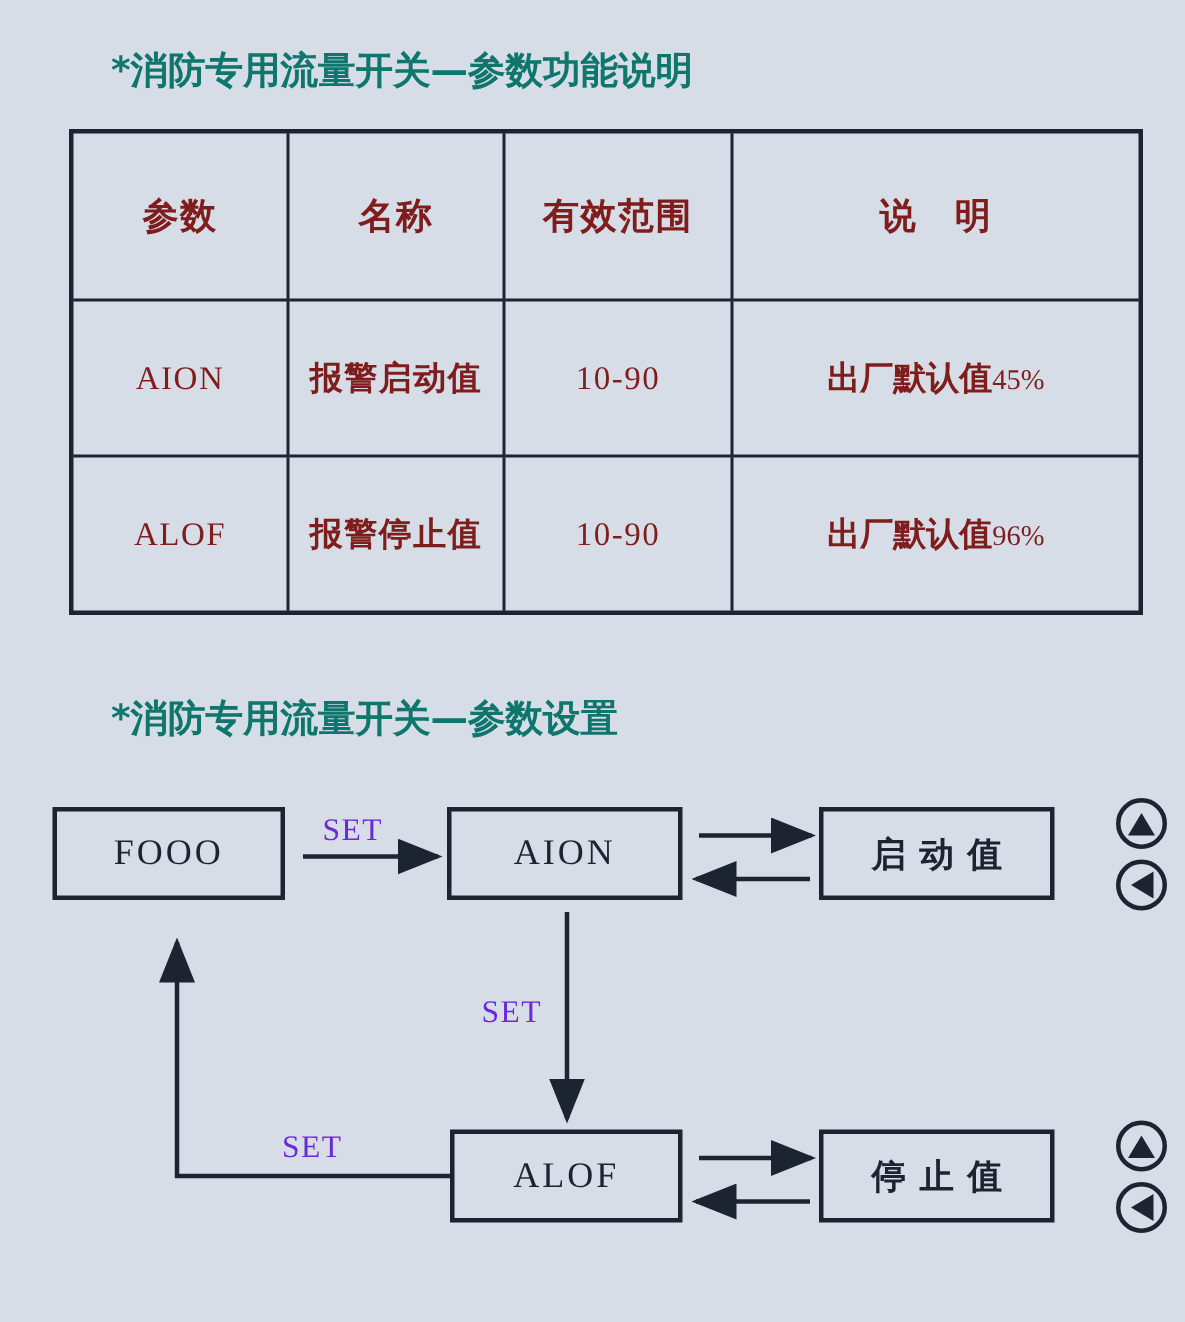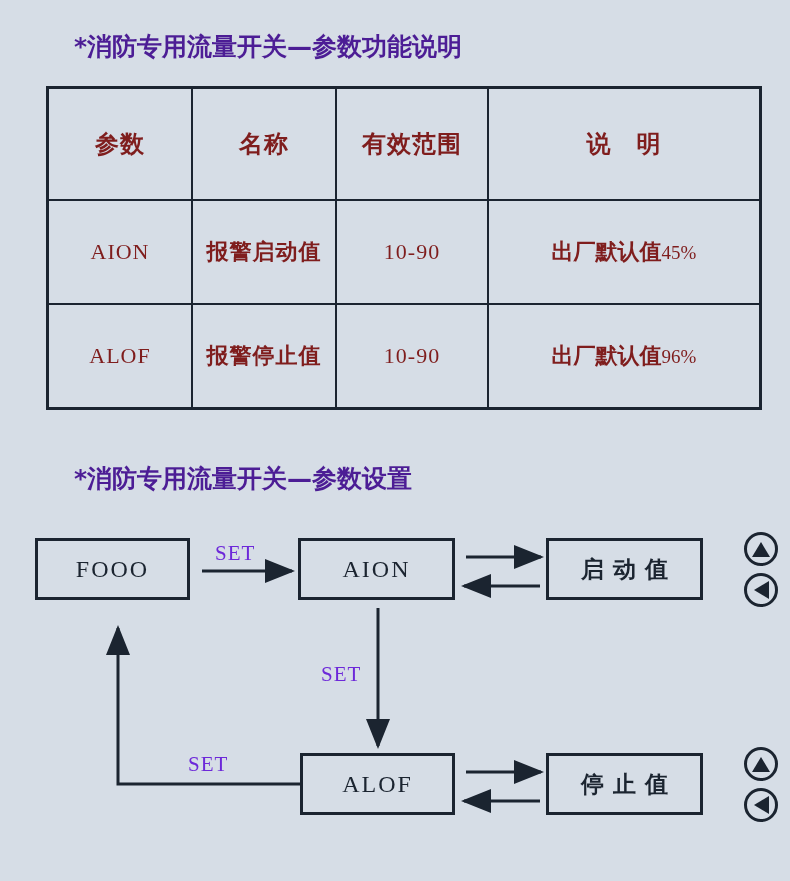--- a/index.html
+++ b/index.html
@@ -8,21 +8,21 @@
     background:#d6dde6;
     font-family:"Liberation Serif", serif;
     overflow:hidden;
     position:relative;
   }
   .page{position:relative;width:790px;height:881px;}
 
   
   .heading{
     position:absolute;
-    color:#4c1d95;
+    color:#0f766e;
     font-family:"DejaVu Sans", sans-serif;
     font-weight:bold;
     font-size:25px;
     letter-spacing:0px;
     white-space:nowrap;
   }
   #heading-1{left:74px;top:30px;}
   #heading-2{left:74px;top:462px;}
 
   

